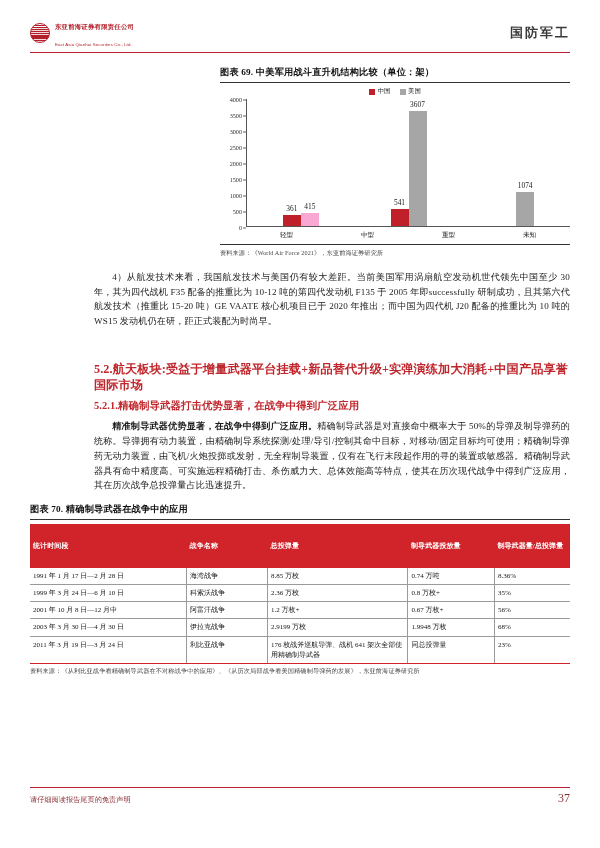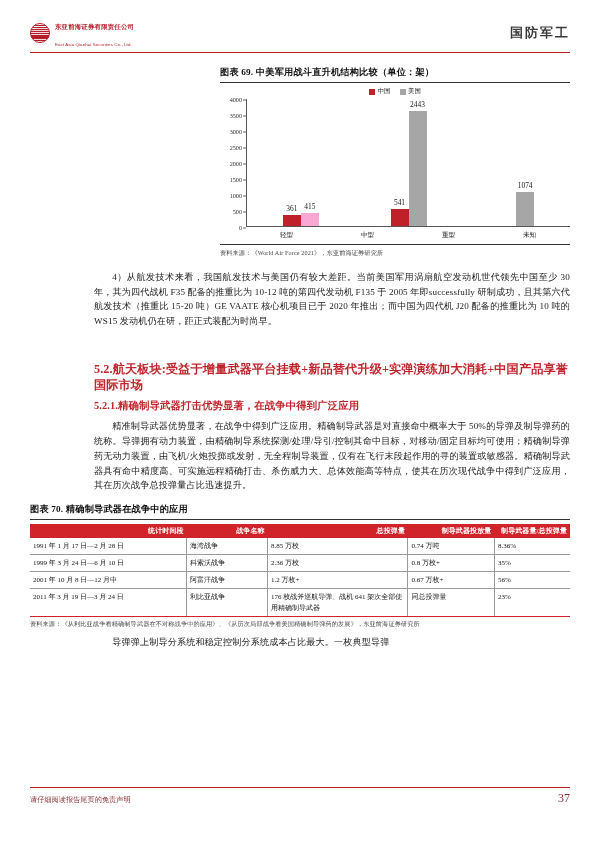--- a/index.html
+++ b/index.html
@@ -191,21 +191,21 @@
     font-size: 9.1px;
     line-height: 1.62;
     color: #1c1c1c;
     text-align: justify;
     text-indent: 2em;
     margin: 0;
     padding-left: 64px;
     letter-spacing: 0.15px;
   }
   p.body.tight { margin-top: 2px; }
-  .lead { font-weight: normal; margin-top: 40px; }
+  .lead { font-weight: bold; margin-top: 40px; }
 
   
   h2.sec {
     font-family: "Liberation Serif", serif;
     font-size: 12.2px;
     font-weight: bold;
     color: #c0272d;
     margin: 32px 0 0 0;
     padding-left: 64px;
     line-height: 1.35;
@@ -232,22 +232,22 @@
     width: 100%;
     border-collapse: collapse;
     margin-top: 4px;
     font-size: 7px;
     table-layout: fixed;
   }
   table.data thead th {
     background: #d1232a;
     color: #ffffff;
     font-weight: bold;
-    text-align: right;
-    padding: 2px 3px;
+    text-align: left;
+    padding: 17px 3px;
     border: none;
     letter-spacing: 0.1px;
     vertical-align: middle;
   }
   table.data tbody td {
     padding: 3px 3px;
     border-bottom: 0.7px solid #9a9a9a;
     border-right: 0.7px solid #9a9a9a;
     color: #161616;
     vertical-align: top;
@@ -331,21 +331,21 @@
             <div class="bar" style="background:#f9a8d4; height:10.38%">
               <span class="bar-label">415</span>
             </div>
           </div>
 
           <div class="cat-group">
             <div class="bar" style="background:#c0202a; height:13.53%">
               <span class="bar-label">541</span>
             </div>
             <div class="bar" style="background:#a6a6a6; height:90.18%">
-              <span class="bar-label">2443</span>
+              <span class="bar-label">3607</span>
             </div>
           </div>
 
           <div class="cat-group">
             <div class="bar" style="height:0%"></div>
             <div class="bar" style="background:#a6a6a6; height:26.85%">
               <span class="bar-label">1074</span>
             </div>
           </div>
 
@@ -410,32 +410,38 @@
           <td>35%</td>
         </tr>
         <tr>
           <td>2001 年 10 月 8 日—12 月中</td>
           <td>阿富汗战争</td>
           <td>1.2 万枚+</td>
           <td>0.67 万枚+</td>
           <td>56%</td>
         </tr>
         <tr>
+          <td>2003 年 3 月 30 日—4 月 30 日</td>
+          <td>伊拉克战争</td>
+          <td>2.9199 万枚</td>
+          <td>1.9948 万枚</td>
+          <td>68%</td>
+        </tr>
+        <tr>
           <td>2011 年 3 月 19 日—3 月 24 日</td>
           <td>利比亚战争</td>
           <td>176 枚战斧巡航导弹、战机 641 架次全部使用精确制导武器</td>
           <td>同总投弹量</td>
           <td>23%</td>
         </tr>
       </tbody>
     </table>
 
     <div class="exhibit-source">资料来源：《从利比亚战争看精确制导武器在不对称战争中的应用》、《从历次局部战争看美国精确制导弹药的发展》，东亚前海证券研究所</div>
   </div>
 
-  <p class="body" style="margin-top:6px">导弹弹上制导分系统和稳定控制分系统成本占比最大。一枚典型导弹</p>
 
 </div>
 
 <div class="page-footer">
   <span>请仔细阅读报告尾页的免责声明</span>
   <span class="pno">37</span>
 </div>
 
 </body></html>

